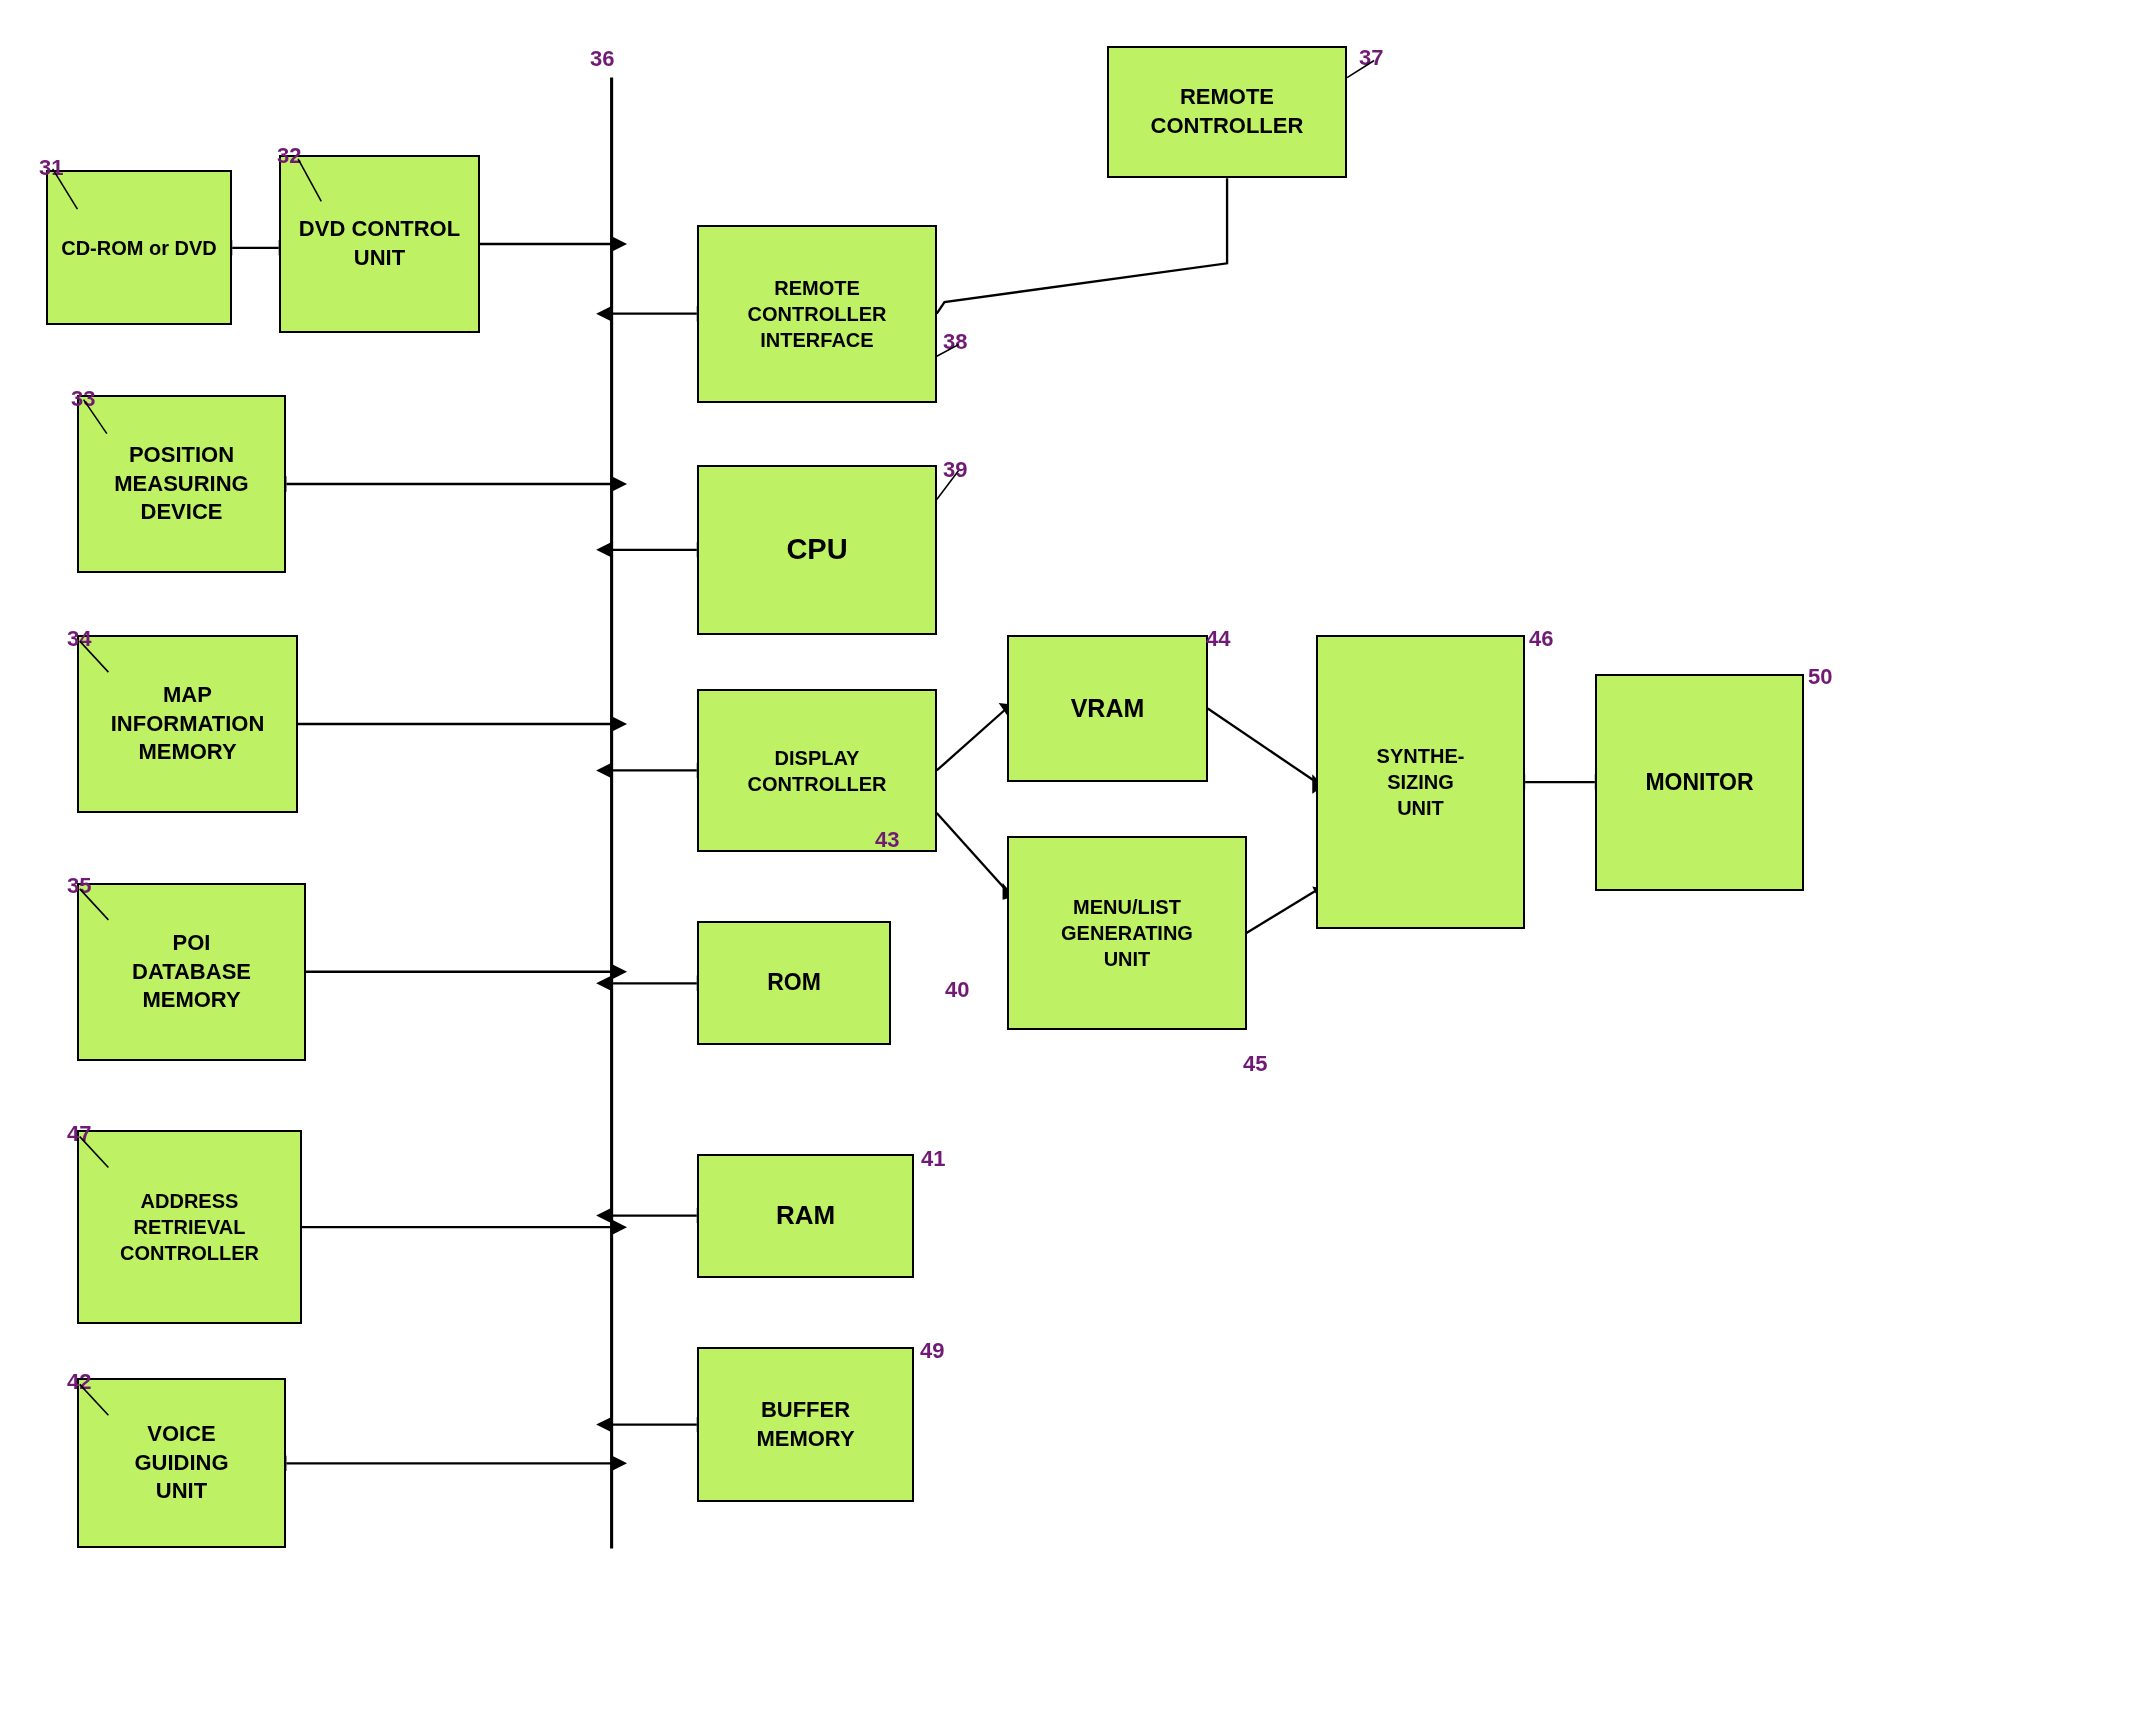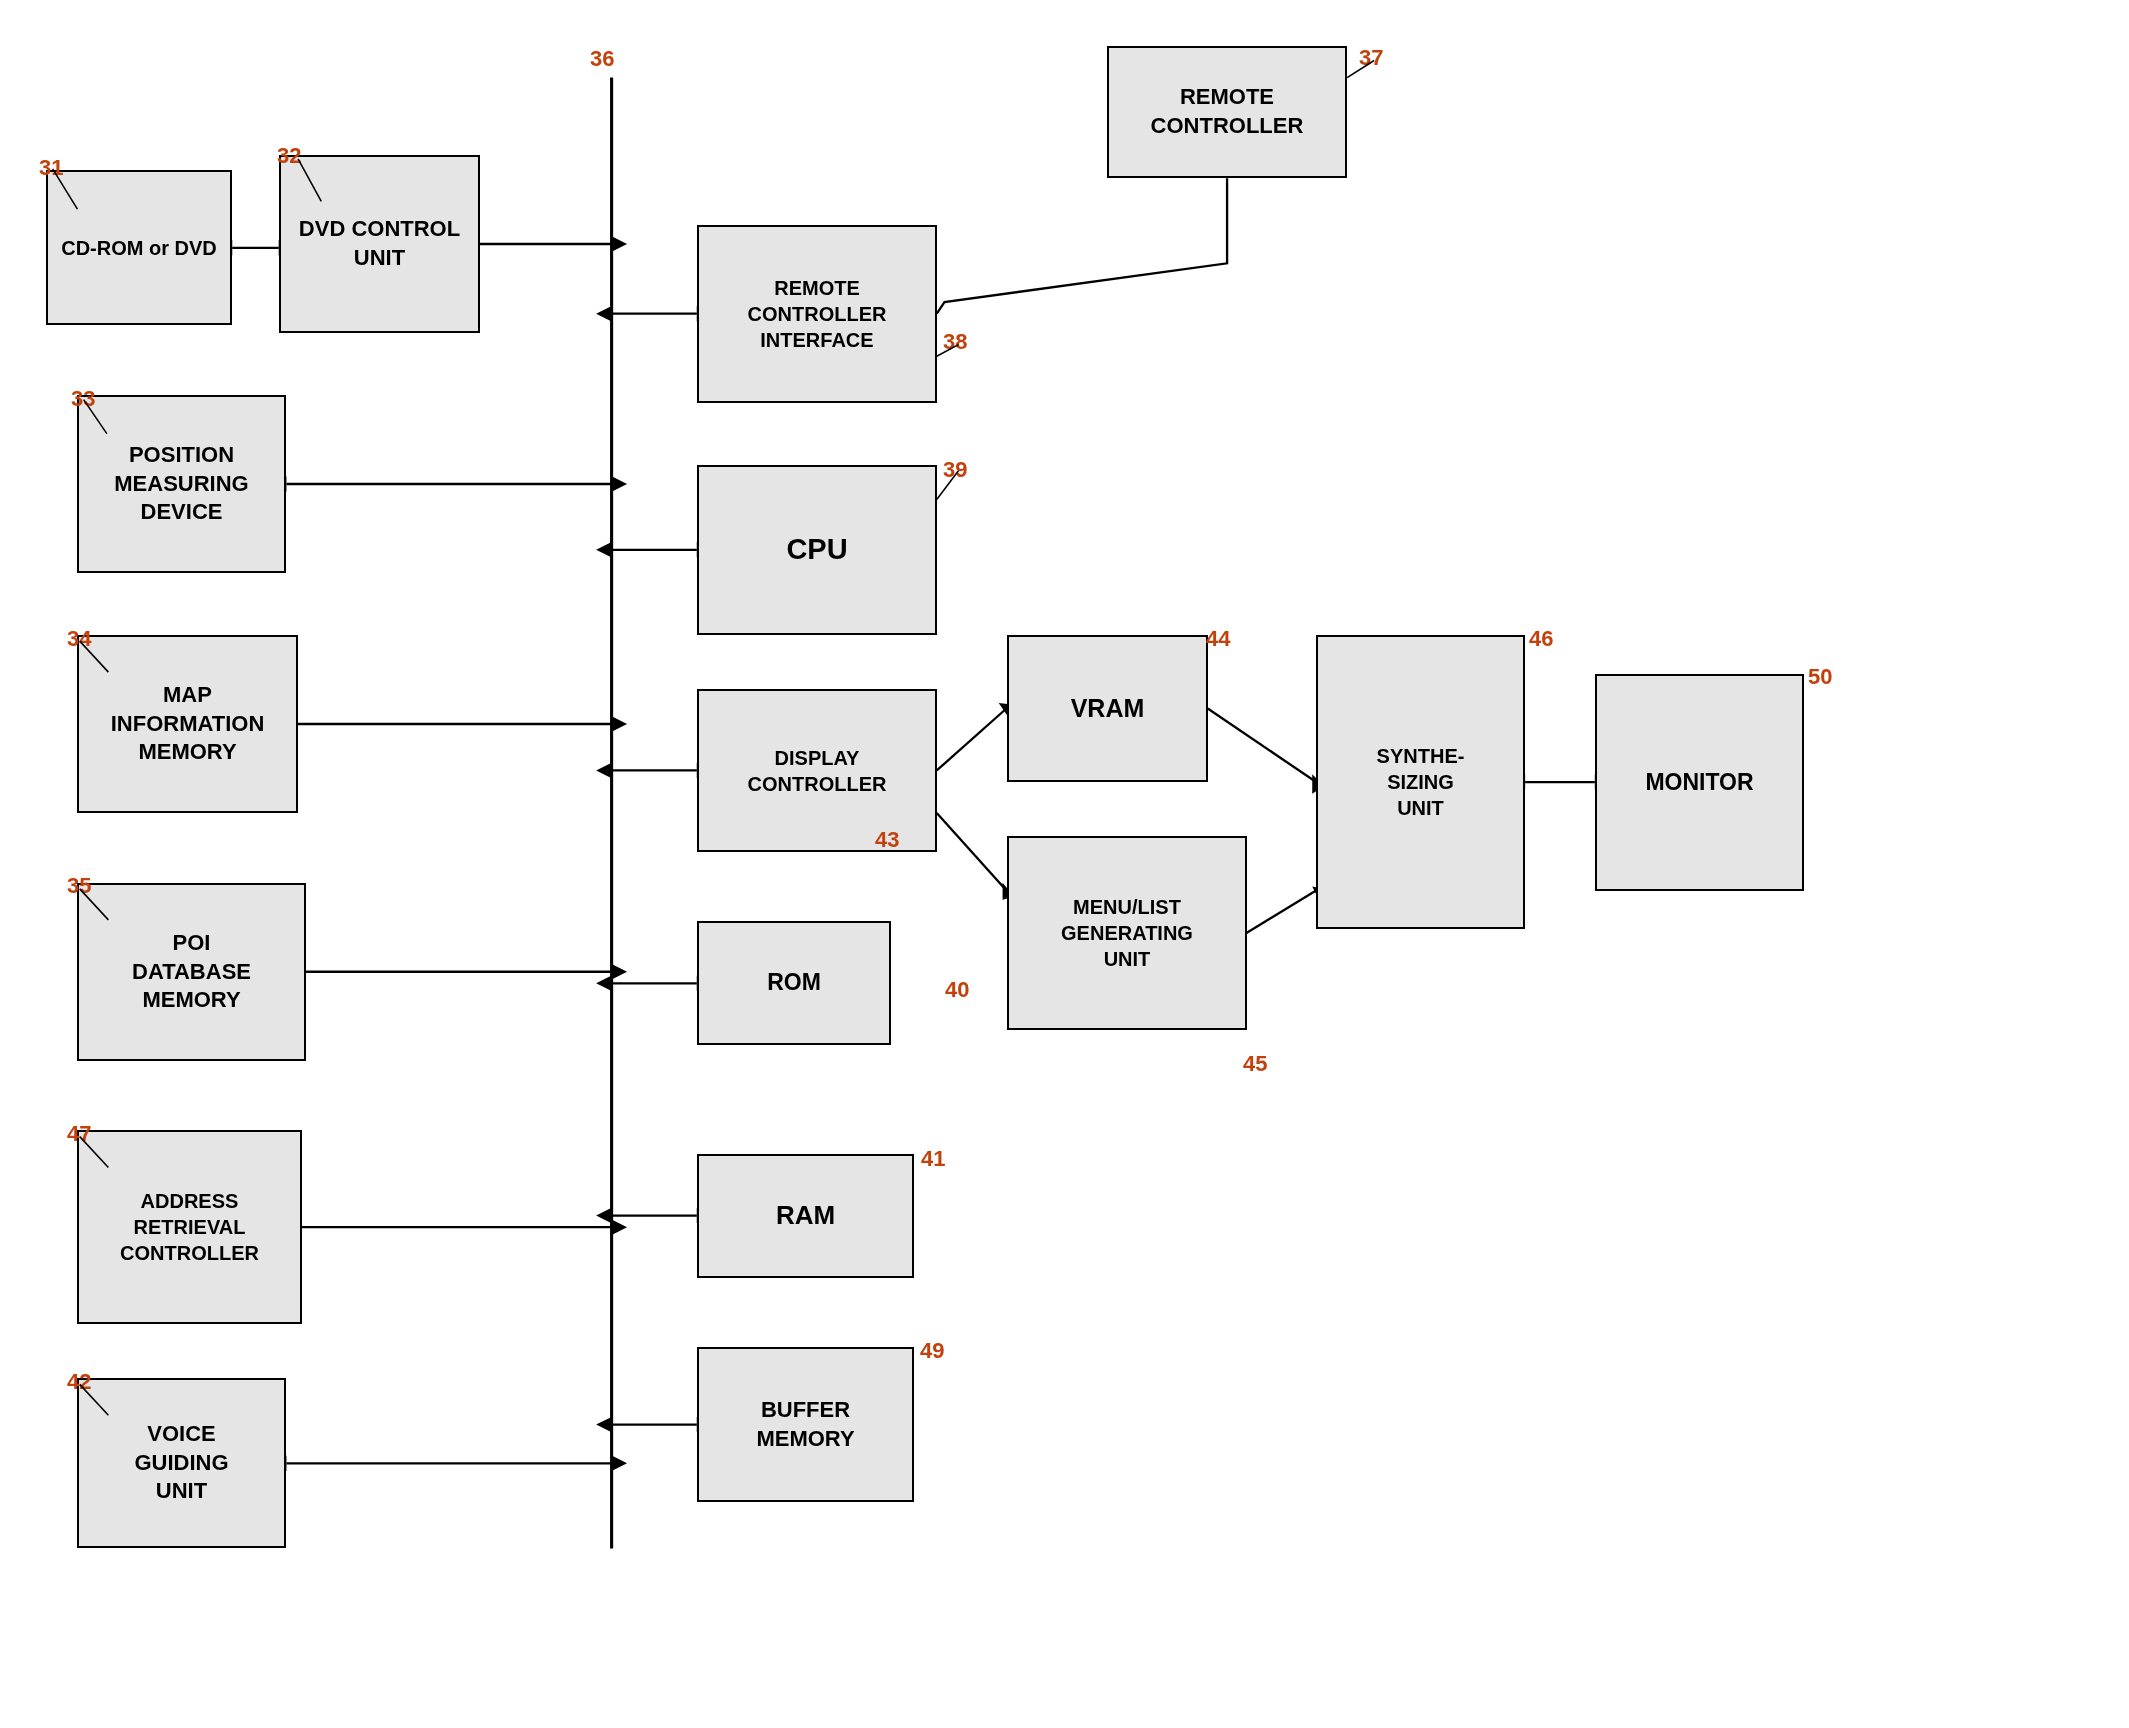--- a/index.html
+++ b/index.html
@@ -12,34 +12,34 @@
       overflow: hidden;
     }
     .diagram {
       position: relative;
       width: 100%;
       height: 100%;
     }
     .box {
       position: absolute;
       border: 2.3px solid #000;
-      background: #e5e5e5;
+      background: #bef264;
       display: flex;
       align-items: center;
       justify-content: center;
       text-align: center;
       font-size: 22px;
       font-weight: bold;
       line-height: 1.3;
     }
     .label {
       position: absolute;
       font-size: 22px;
       font-weight: bold;
-      color: #c2410c;
+      color: #701a75;
     }
     
     .connectors {
       position: absolute;
       top: 0;
       left: 0;
       width: 100%;
       height: 100%;
       pointer-events: none;
     }

